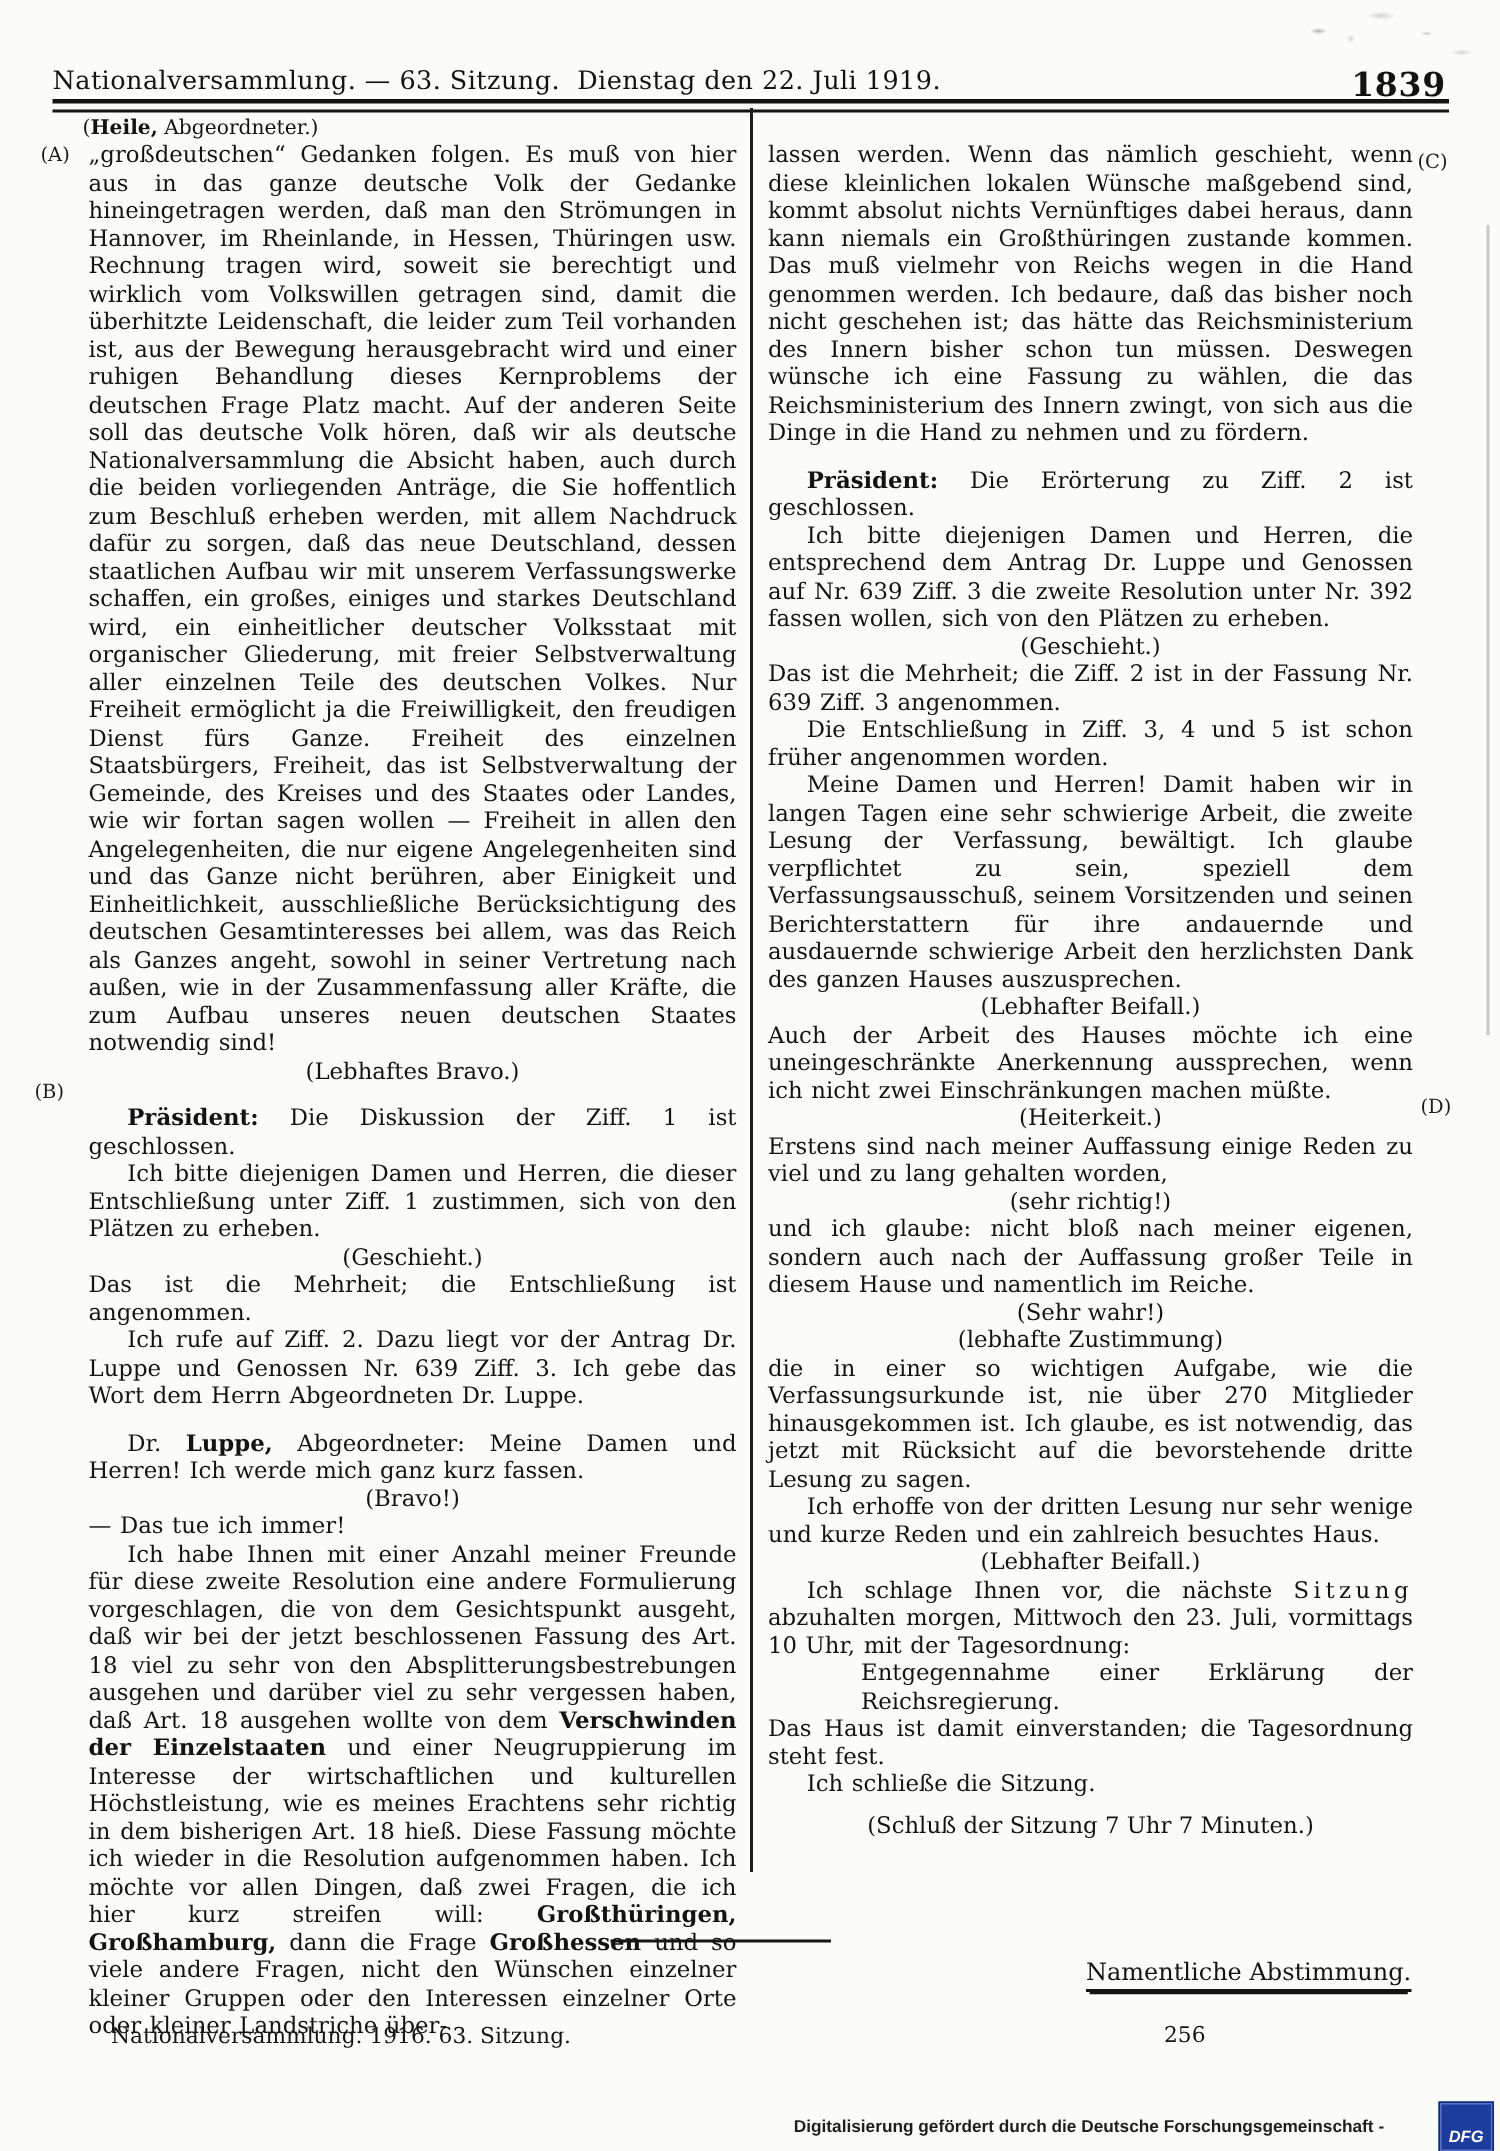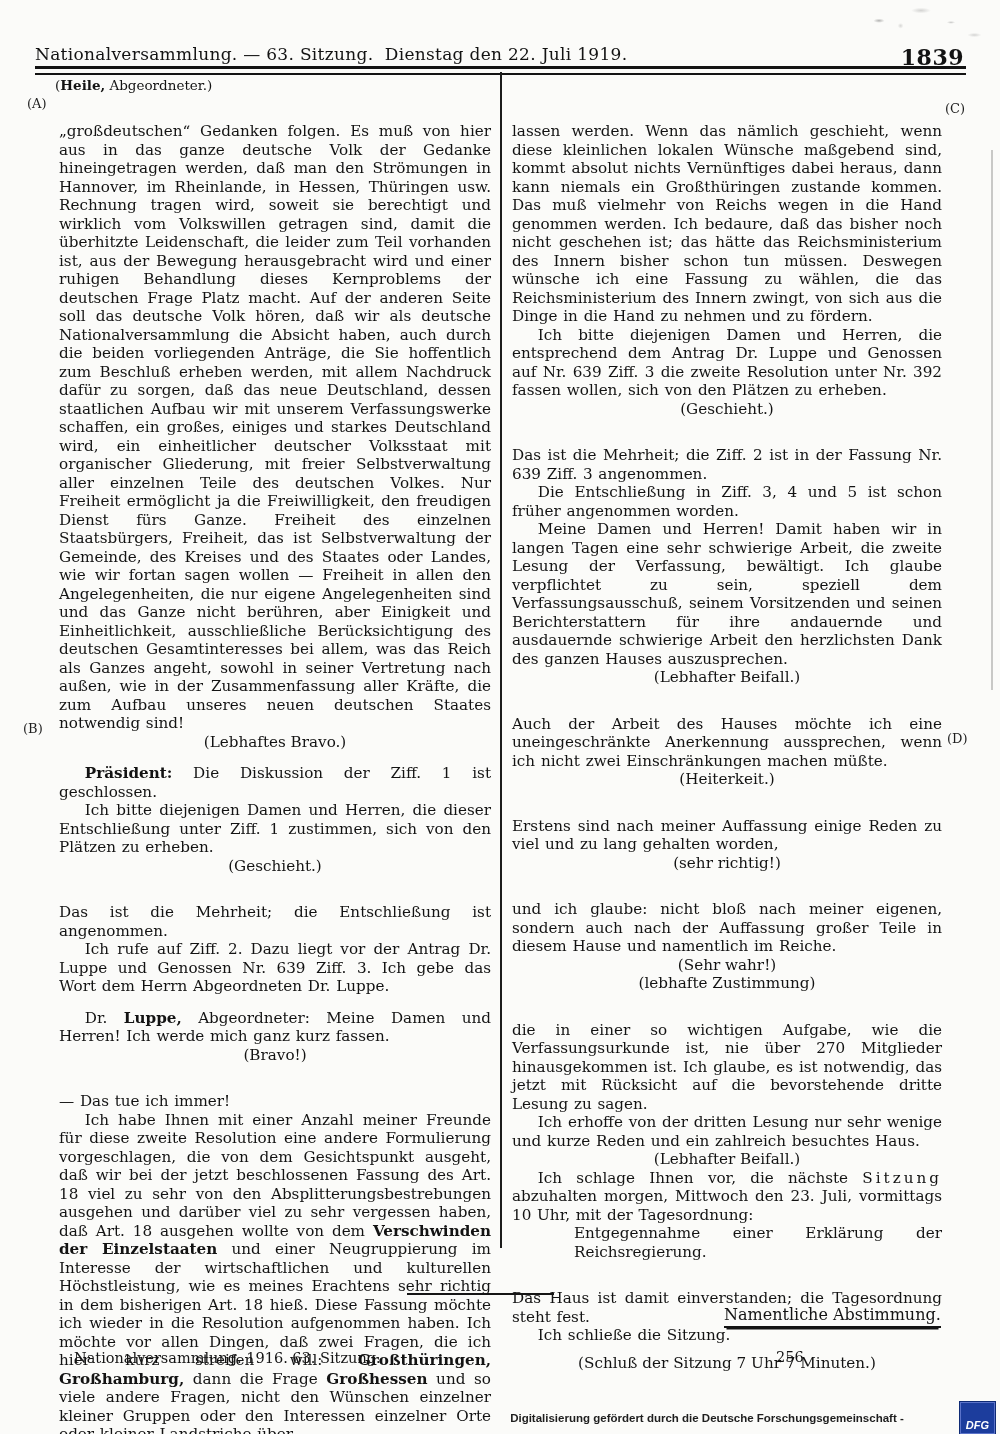--- a/index.html
+++ b/index.html
@@ -34,42 +34,42 @@
   .mark-a{left:27px;top:96px;}
   .mark-b{left:23px;top:721px;}
   .mark-c{left:945px;top:101px;}
   .mark-d{left:947px;top:731px;}
   
   .col-divider{position:absolute;left:500px;top:72px;width:2px;height:1176px;background:#1c1c1c;}
   .col{position:absolute;top:94px;font-size:15.2px;line-height:18.5px;}
   .col-left{left:59px;width:432px;}
   .col-right{left:512px;width:430px;}
   .para{margin:0;text-align:justify;text-indent:1.7em;word-spacing:.06em;}
-  .para.flush{text-indent:0;margin-top:28px;}
+  .para.flush{text-indent:0;}
   .para.speech-start{margin-top:13px;}
   .para.agenda{margin-left:62px;text-indent:0;}
   .stage{margin:0;text-align:center;}
   .stage.end-note{margin-top:9px;}
   .b{font-weight:bold;}
   .sp{letter-spacing:3px;}
   
   .left-end-rule{position:absolute;left:407px;top:1293px;width:147px;height:2px;background:#151515;}
   .vote-heading{
     position:absolute;left:724px;top:1305px;
     font-weight:normal;font-size:16px;
     border-bottom:2.5px solid #131313;
     box-shadow:0 4px 0 -2.5px #131313;
     padding-bottom:2px;
   }
   .sheet-number{position:absolute;left:776px;top:1349px;font-size:14.5px;}
   .footer-line{position:absolute;left:74px;top:1350px;font-size:14.5px;}
   
   .dfg-credit{
     position:absolute;right:4px;top:1408px;height:20px;
-    display:flex;align-items:center;gap:19px;
+    display:flex;align-items:center;gap:0;
     font-family:"Liberation Sans", sans-serif;
     font-size:11.5px;font-weight:bold;color:#1e1e1e;
   }
   .dfg-logo{
     background:var(--dfg-blue,#1c3d9d);
     color:#fff;font-style:italic;font-weight:bold;font-size:11px;
     padding:18px 6px 3px;line-height:1;
     border:1px solid #0e2a75;box-shadow:inset 0 0 0 1px #5b73c9;margin-left:36px;
   }
   
@@ -115,20 +115,21 @@
     <p class="para flush"><span>Das ist die Mehrheit; die Entschließung ist angenommen.</span></p>
     <p class="para"><span>Ich rufe auf Ziff. 2. Dazu liegt vor der Antrag Dr. Luppe und Genossen Nr. 639 Ziff. 3. Ich gebe das Wort dem Herrn Abgeordneten Dr. Luppe.</span></p>
     <p class="para speech-start"><span>Dr. </span><span class="b">Luppe,</span><span> Abgeordneter: Meine Damen und Herren! Ich werde mich ganz kurz fassen.</span></p>
     <p class="stage"><span>(Bravo!)</span></p>
     <p class="para flush"><span>— Das tue ich immer!</span></p>
     <p class="para"><span>Ich habe Ihnen mit einer Anzahl meiner Freunde für diese zweite Resolution eine andere Formulierung vorgeschlagen, die von dem Gesichtspunkt ausgeht, daß wir bei der jetzt beschlossenen Fassung des Art. 18 viel zu sehr von den Absplitterungsbestrebungen ausgehen und darüber viel zu sehr vergessen haben, daß Art. 18 ausgehen wollte von dem </span><span class="b">Verschwinden der Einzelstaaten</span><span> und einer Neugruppierung im Interesse der wirtschaftlichen und kulturellen Höchstleistung, wie es meines Erachtens sehr richtig in dem bisherigen Art. 18 hieß. Diese Fassung möchte ich wieder in die Resolution aufgenommen haben. Ich möchte vor allen Dingen, daß zwei Fragen, die ich hier kurz streifen will: </span><span class="b">Großthüringen, Großhamburg,</span><span> dann die Frage </span><span class="b">Großhessen</span><span> und so viele andere Fragen, nicht den Wünschen einzelner kleiner Gruppen oder den Interessen einzelner Orte oder kleiner Landstriche über-</span></p>
   </div>
 
   <div class="col col-right">
     <p class="para flush"><span>lassen werden. Wenn das nämlich geschieht, wenn diese kleinlichen lokalen Wünsche maßgebend sind, kommt absolut nichts Vernünftiges dabei heraus, dann kann niemals ein Großthüringen zustande kommen. Das muß vielmehr von Reichs wegen in die Hand genommen werden. Ich bedaure, daß das bisher noch nicht geschehen ist; das hätte das Reichsministerium des Innern bisher schon tun müssen. Deswegen wünsche ich eine Fassung zu wählen, die das Reichsministerium des Innern zwingt, von sich aus die Dinge in die Hand zu nehmen und zu fördern.</span></p>
+    <p class="para speech-start"><span class="b">Präsident:</span><span> Die Erörterung zu Ziff. 2 ist geschlossen.</span></p>
     <p class="para"><span>Ich bitte diejenigen Damen und Herren, die entsprechend dem Antrag Dr. Luppe und Genossen auf Nr. 639 Ziff. 3 die zweite Resolution unter Nr. 392 fassen wollen, sich von den Plätzen zu erheben.</span></p>
     <p class="stage"><span>(Geschieht.)</span></p>
     <p class="para flush"><span>Das ist die Mehrheit; die Ziff. 2 ist in der Fassung Nr. 639 Ziff. 3 angenommen.</span></p>
     <p class="para"><span>Die Entschließung in Ziff. 3, 4 und 5 ist schon früher angenommen worden.</span></p>
     <p class="para"><span>Meine Damen und Herren! Damit haben wir in langen Tagen eine sehr schwierige Arbeit, die zweite Lesung der Verfassung, bewältigt. Ich glaube verpflichtet zu sein, speziell dem Verfassungsausschuß, seinem Vorsitzenden und seinen Berichterstattern für ihre andauernde und ausdauernde schwierige Arbeit den herzlichsten Dank des ganzen Hauses auszusprechen.</span></p>
     <p class="stage"><span>(Lebhafter Beifall.)</span></p>
     <p class="para flush"><span>Auch der Arbeit des Hauses möchte ich eine uneingeschränkte Anerkennung aussprechen, wenn ich nicht zwei Einschränkungen machen müßte.</span></p>
     <p class="stage"><span>(Heiterkeit.)</span></p>
     <p class="para flush"><span>Erstens sind nach meiner Auffassung einige Reden zu viel und zu lang gehalten worden,</span></p>
     <p class="stage"><span>(sehr richtig!)</span></p>

